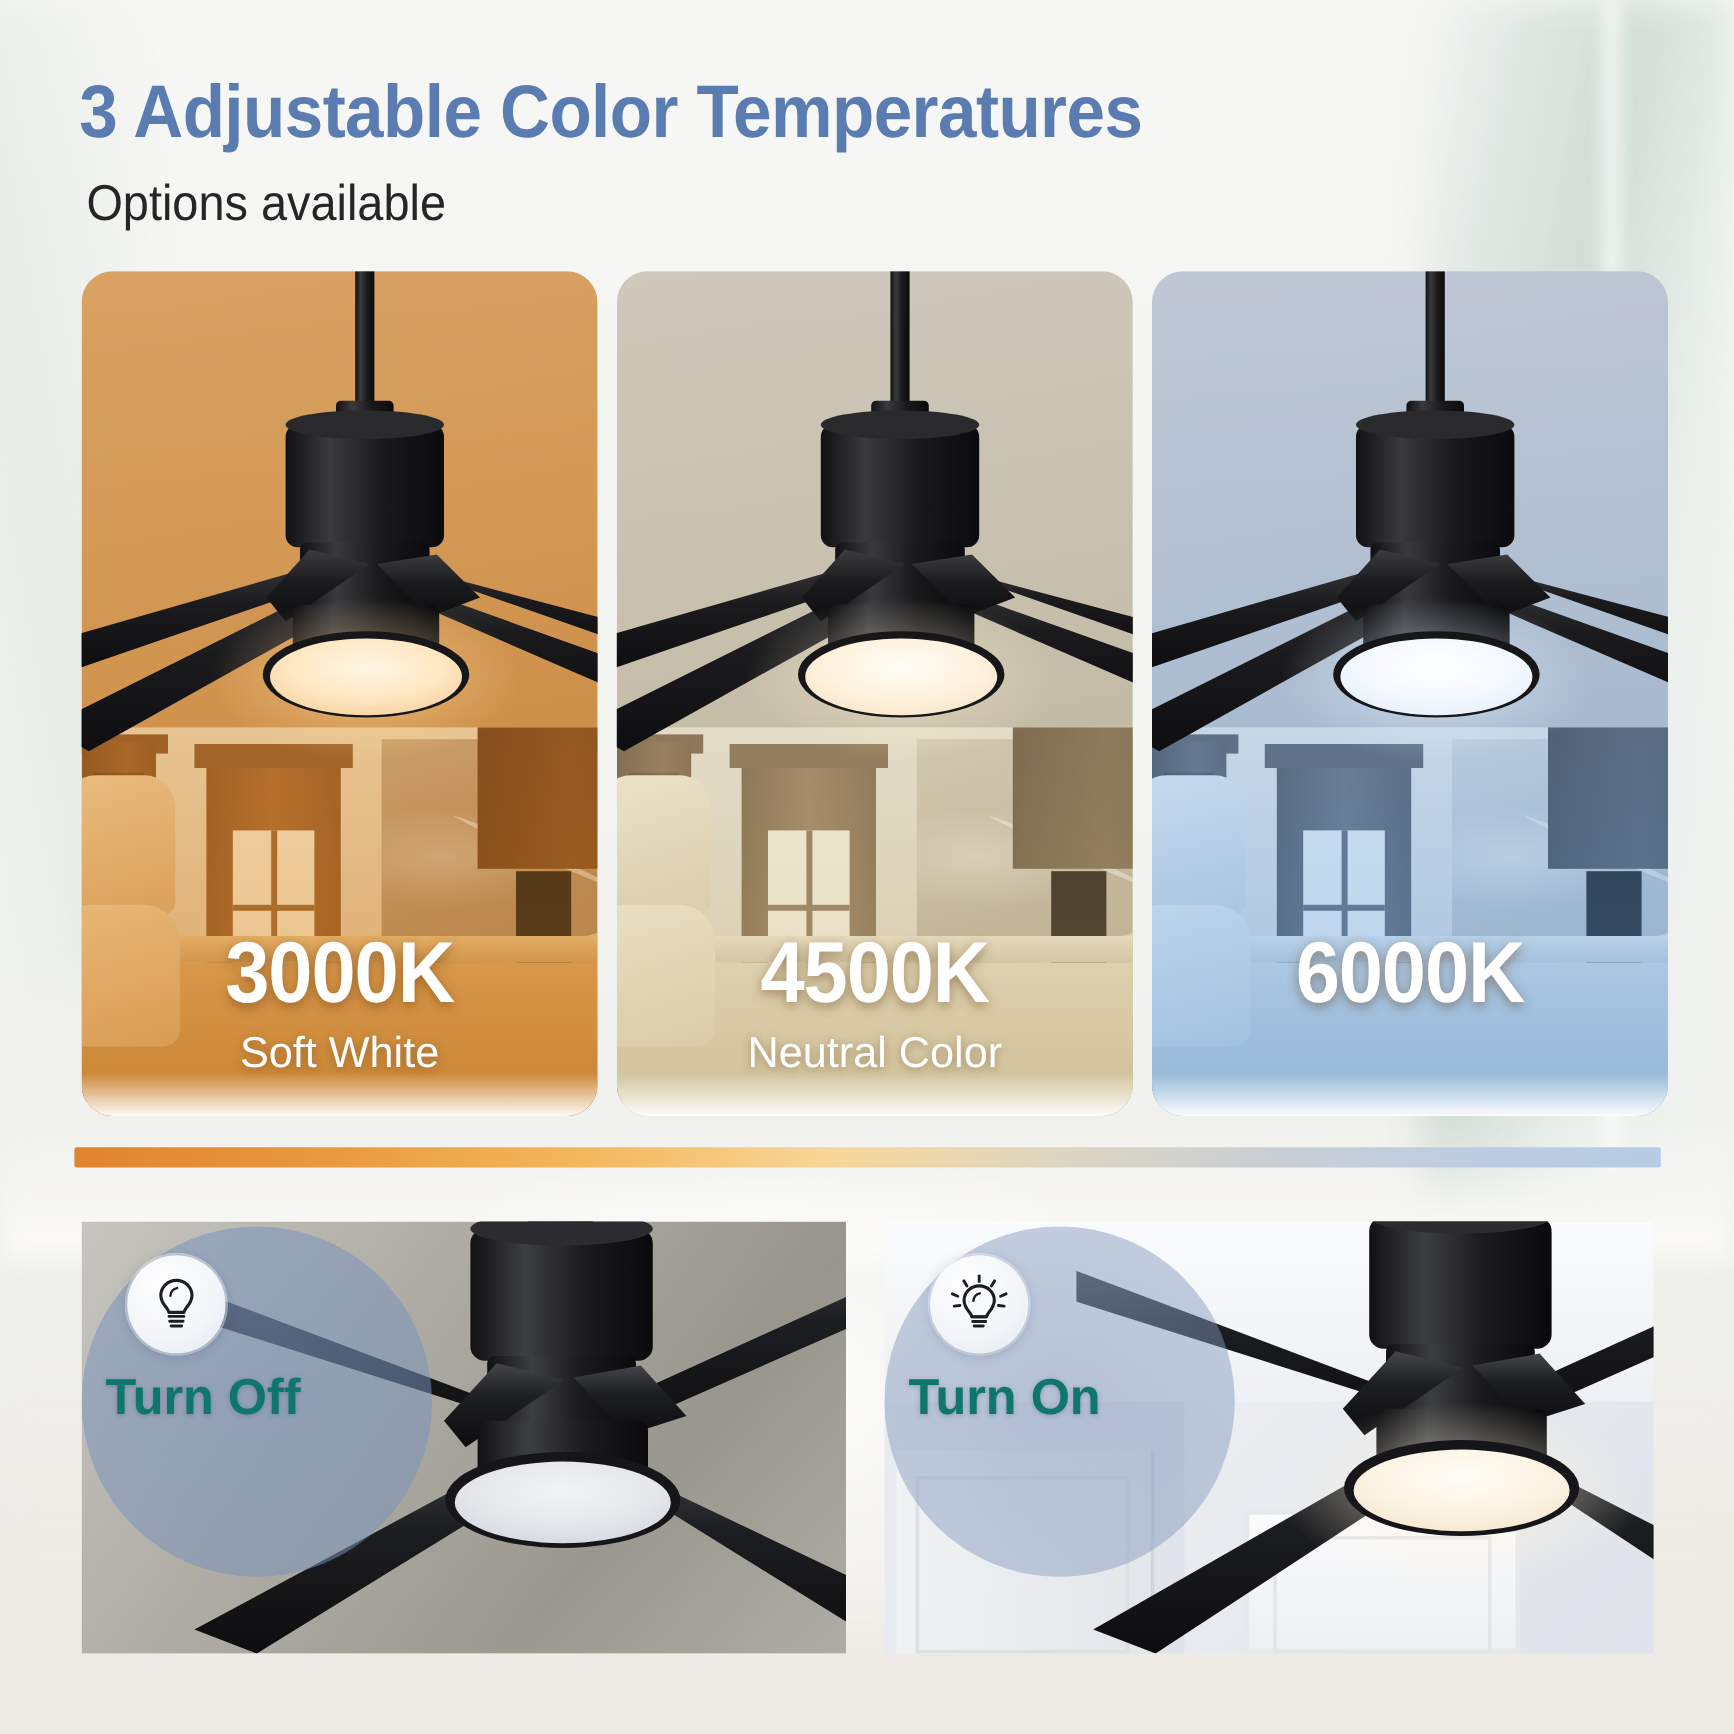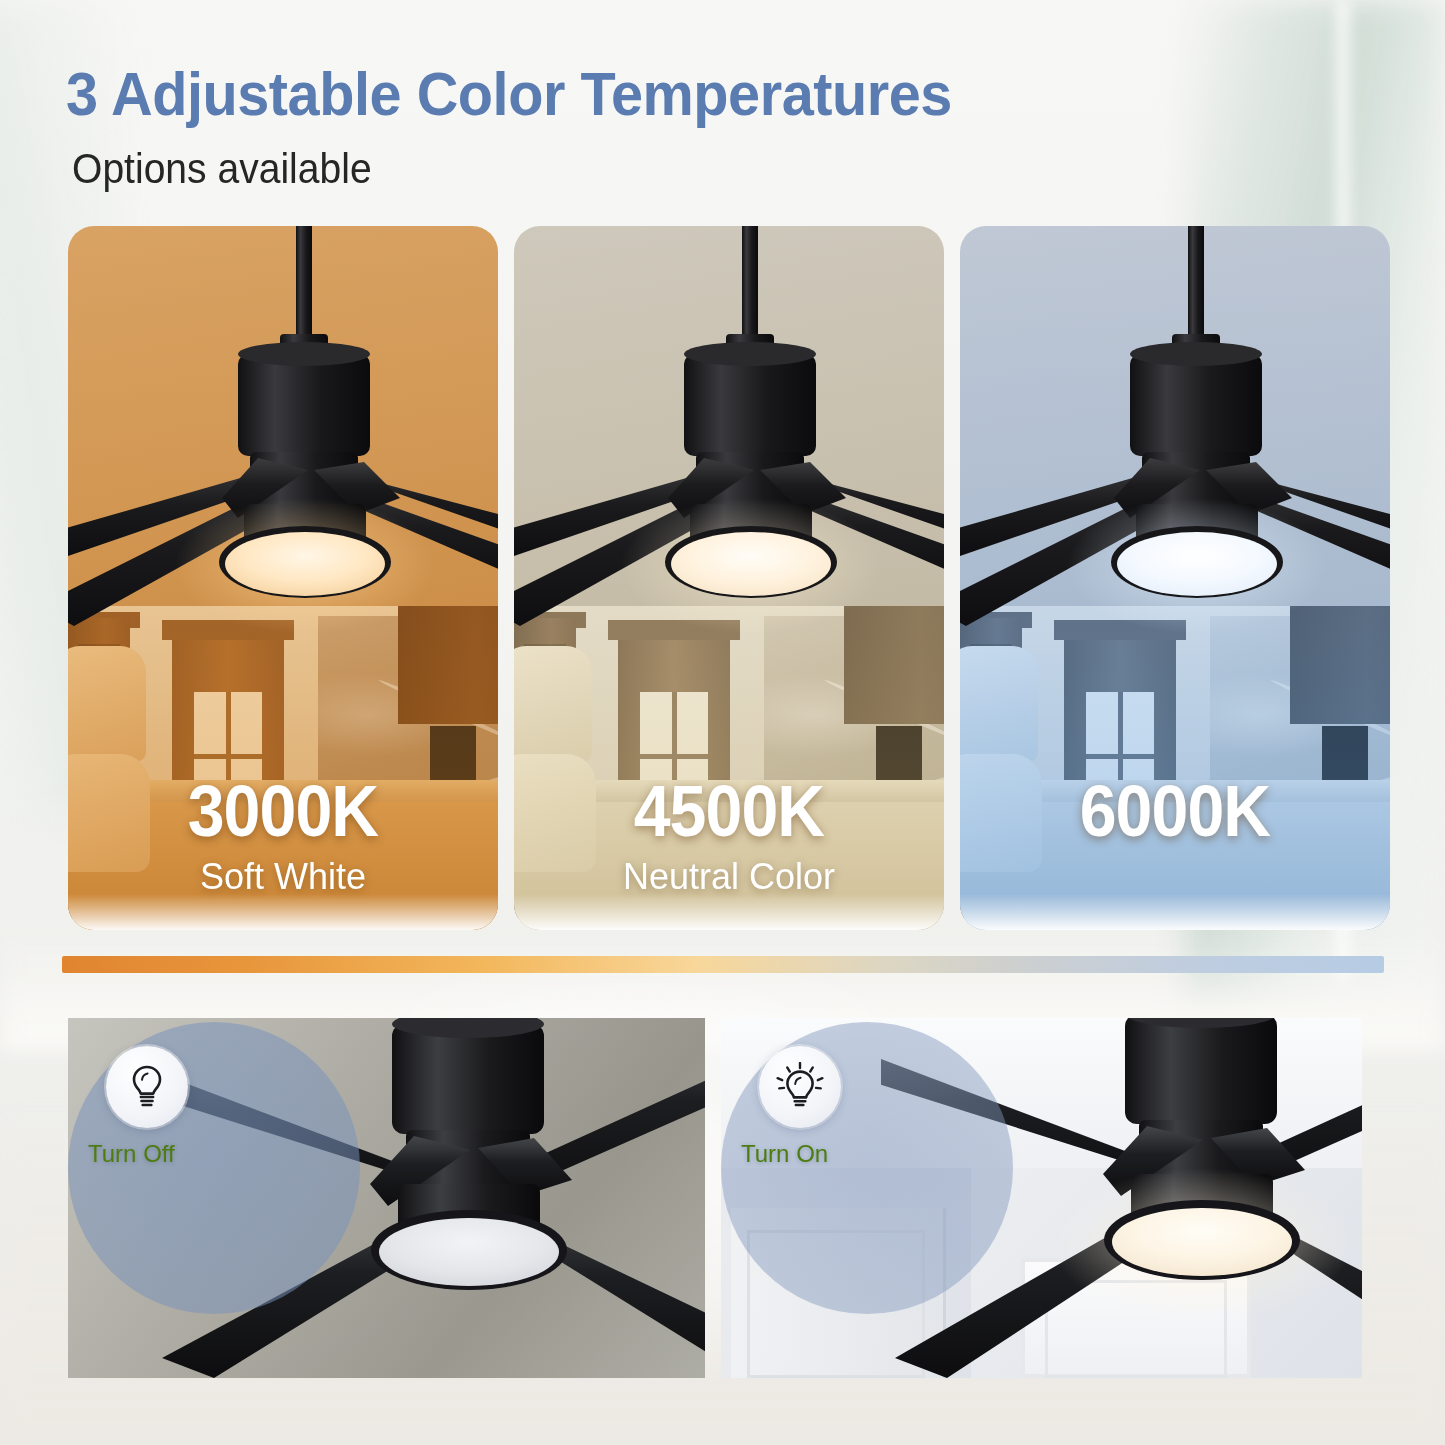--- a/index.html
+++ b/index.html
@@ -269,21 +269,21 @@
   }
 
   
   .panel {
     position: absolute;
     top: 1018px;
     height: 360px;
     overflow: hidden;
   }
   .panel.p1 { left: 68px; width: 637px; }
-  .panel.p2 { left: 721px; width: 641px; }
+  .panel.p2 { left: 737px; width: 641px; }
 
   .room-off { position: absolute; inset: 0; background: linear-gradient(130deg,#b9b8b0 0%,#a9a79d 35%,#9d9b90 70%,#bdbcb3 100%); }
   .room-off-wall { position: absolute; left: 0; top: 0; width: 100%; height: 100%;
     background: linear-gradient(120deg, rgba(255,255,255,.18), rgba(0,0,0,.08)); }
 
   .room-on { position: absolute; inset: 0; background: linear-gradient(135deg,#f4f5f7 0%,#eceef1 40%,#e4e7ec 75%,#dfe3e9 100%); }
   .on-ceiling { position: absolute; left:0; top:0; right:0; height: 150px; background: linear-gradient(180deg,#fafbfc,#eef0f3); }
   .on-wall-l { position: absolute; left: 0; top: 150px; width: 250px; bottom: 0;
     background: linear-gradient(100deg,#e9ebef,#dfe3e9); }
   .on-cabinet { position: absolute; left: 10px; top: 190px; width: 215px; bottom: 0;
@@ -310,23 +310,23 @@
     width: 82px; height: 82px;
     border-radius: 50%;
     background: radial-gradient(circle at 38% 30%, #ffffff, #f2f4f8 60%, #e2e6ee 100%);
     box-shadow: 0 2px 10px rgba(40,60,100,0.25), 0 0 0 2px rgba(255,255,255,0.45);
     display: flex; align-items: center; justify-content: center;
   }
   .turn-label {
     position: absolute;
     left: 20px; top: 122px;
     width: 260px;
-    font-size: 24px;
-    font-weight: 400;
-    color: #4d7c0f;
+    font-size: 42px;
+    font-weight: 700;
+    color: #0f766e;
     text-shadow: 0 1px 4px rgba(40,60,90,0.3);
   }
 
   .panel-fan { position: absolute; pointer-events: none; }
 </style>
 </head>
 <body>
 
 <div id="page">
 

